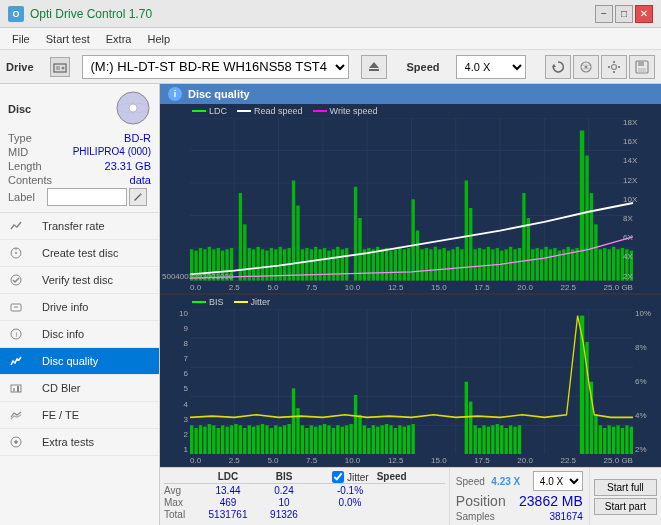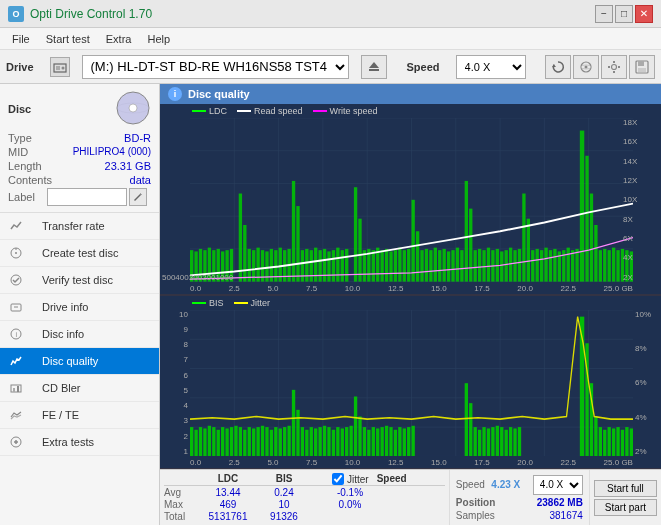--- a/index.html
+++ b/index.html
@@ -670,21 +670,21 @@
       </div>
 
       <div style="display:flex;flex-direction:column;padding:3px 6px;min-width:140px;justify-content:center;gap:2px;border-left:1px solid #ddd;">
         <div style="display:flex;align-items:center;justify-content:space-between;font-size:10px;">
           <span style="color:#666;">Speed</span>
           <span style="color:#4a90d9;font-weight:bold;margin-right:6px;">4.23 X</span>
           <select style="height:20px;border:1px solid #aaa;font-size:10px;padding:0 2px;background:white;">
             <option>4.0 X</option>
           </select>
         </div>
-        <div style="display:flex;align-items:center;justify-content:space-between;font-size:10px;font-weight:bold;">
+        <div style="display:flex;align-items:center;justify-content:space-between;font-size:14px;">
           <span style="color:#666;">Position</span>
           <span style="color:#0000cc;">23862 MB</span>
         </div>
         <div style="display:flex;align-items:center;justify-content:space-between;font-size:10px;">
           <span style="color:#666;">Samples</span>
           <span style="color:#0000cc;">381674</span>
         </div>
       </div>
 
       <div class="start-buttons" style="border-left:1px solid #ddd;">

